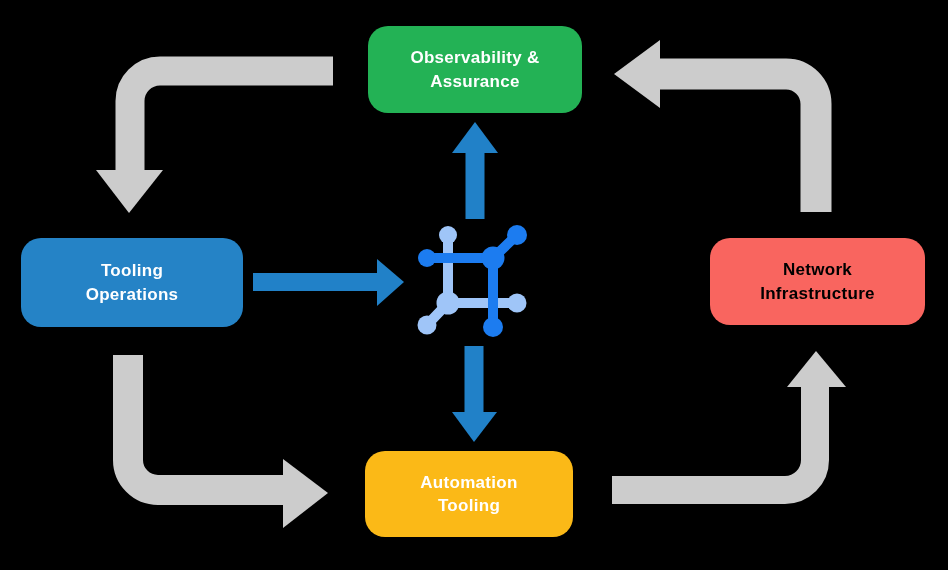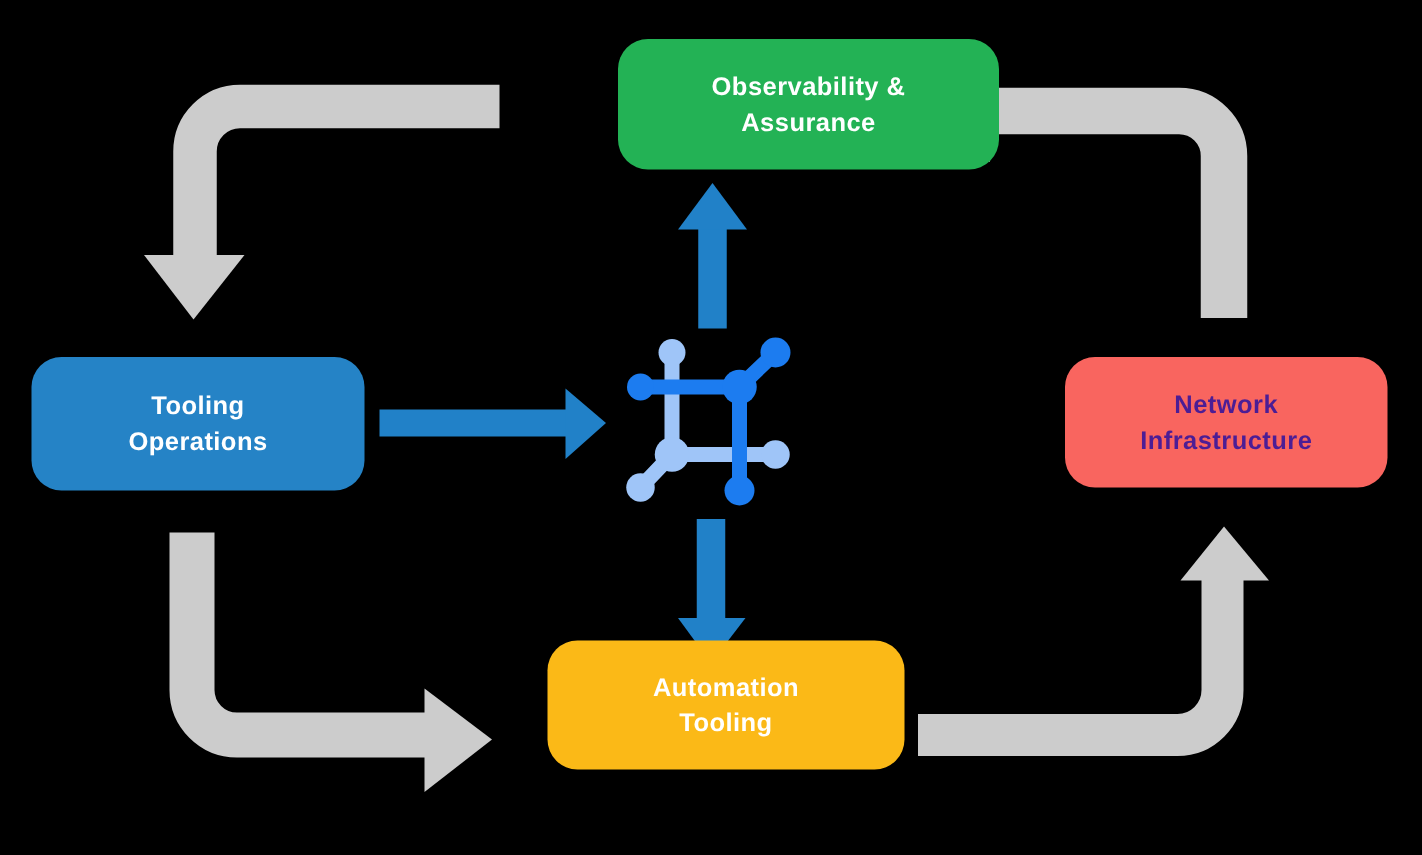--- a/index.html
+++ b/index.html
@@ -24,24 +24,24 @@
     text-align: center;
   }
   .node .label {
     color: #ffffff;
     font-size: 17px;
     font-weight: 600;
     letter-spacing: 0.3px;
     line-height: 1.38;
     max-width: 135px;
   }
-  .node-observability { left: 368px; top: 26px;  width: 254px; height: 87px; margin-left: 44px; }
+  .node-observability { left: 368px; top: 26px;  width: 214px; height: 87px; }
   .node-operations    { left: 21px;  top: 238px; width: 222px; height: 89px; }
   .node-infrastructure{ left: 710px; top: 238px; width: 215px; height: 87px; }
-  .node-automation    { left: 365px; top: 427px; width: 238px; height: 86px; }
+  .node-automation    { left: 365px; top: 451px; width: 208px; height: 86px; }
 </style>
 </head>
 <body>
 
 <div class="canvas" style="background-color: rgb(0, 0, 0);">
 
   <svg class="layer" viewBox="0 0 948 570">
 
     <g>
       <path d="M333,71 H160 A30,30 0 0 0 130,101 V172" fill="none" stroke-width="29" stroke="#cccccc"></path>
@@ -108,20 +108,20 @@
 
   <div class="node node-observability" style="background-color: rgb(35, 178, 85);">
     <span class="label" style="color: rgb(255, 255, 255);">Observability &amp; Assurance</span>
   </div>
 
   <div class="node node-operations" style="background-color: rgb(37, 131, 198);">
     <span class="label" style="color: rgb(255, 255, 255);">Tooling Operations</span>
   </div>
 
   <div class="node node-infrastructure" style="background-color: rgb(249, 101, 95);">
-    <span class="label" style="color: #4c1d95;">Network Infrastructure</span>
+    <span class="label" style="color: #000000;">Network Infrastructure</span>
   </div>
 
   <div class="node node-automation" style="background-color: rgb(251, 185, 23);">
     <span class="label" style="color: rgb(255, 255, 255);">Automation Tooling</span>
   </div>
 
 </div>
 
 </body></html>

